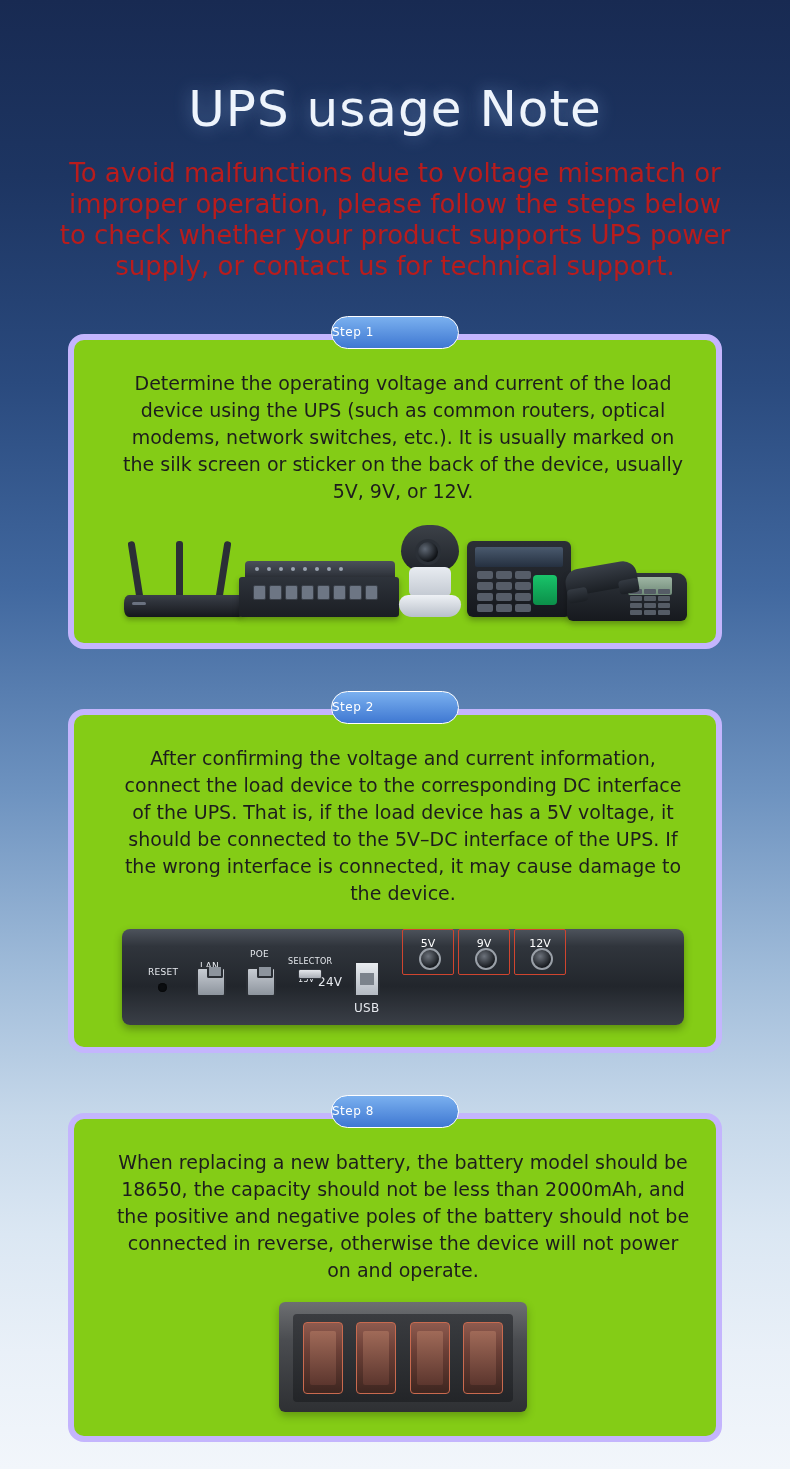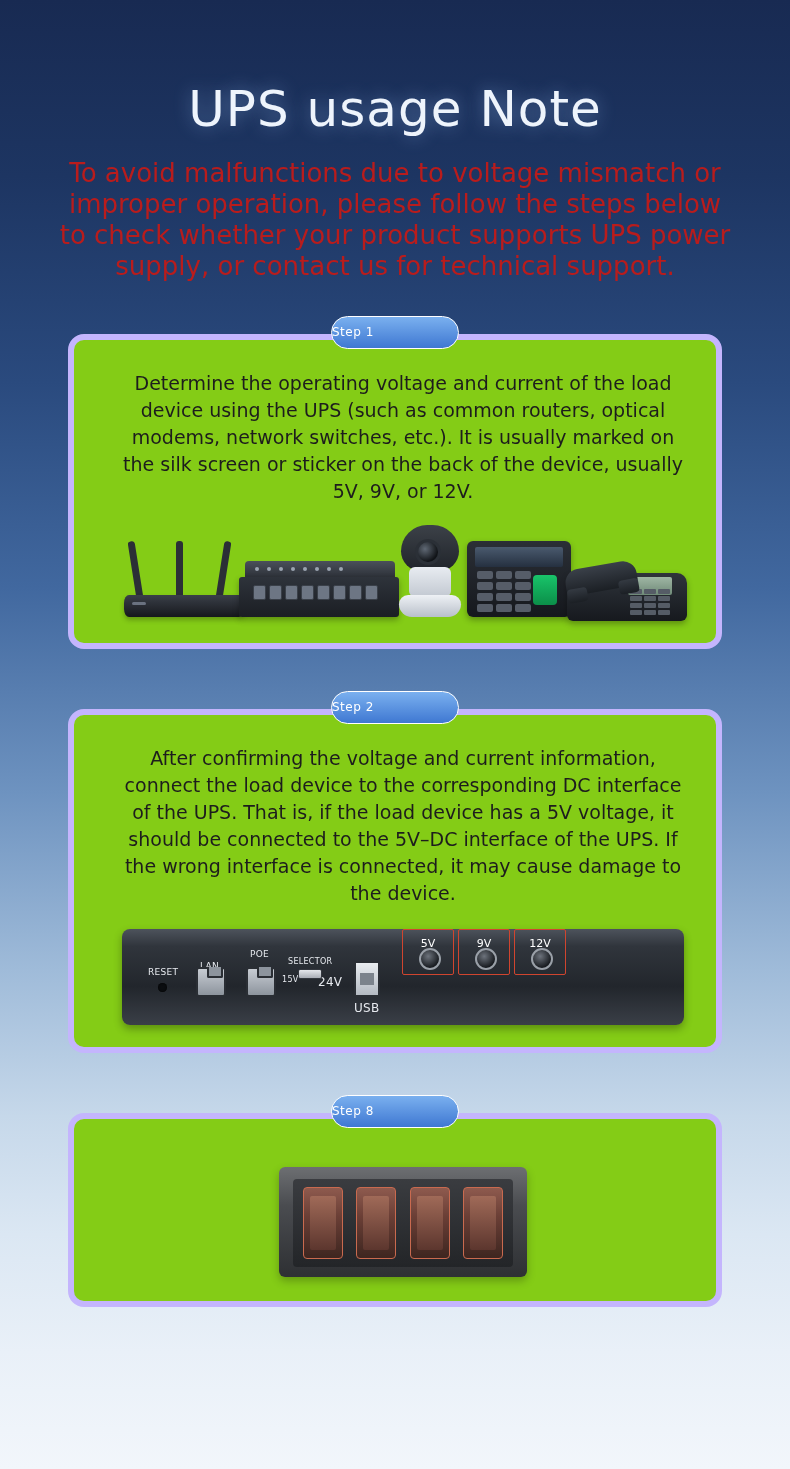--- a/index.html
+++ b/index.html
@@ -239,21 +239,21 @@
     background: linear-gradient(180deg,#c7ccd3,#8d949d);
     border: 2px solid #2a2e34; border-radius: 3px;
   }
   .ups .rj:after{
     content:''; position:absolute; left:9px; top:-2px; width:12px;height:9px;
     background:#8d949d; border:2px solid #2a2e34; border-top:none; border-radius:0 0 2px 2px;
   }
   .ups .rj1 { left: 74px; }
   .ups .rj2 { left: 124px; }
   .ups .sel-lbl { left: 166px; top: 28px; font-size:8px; }
-  .ups .sel-15 { left: 160px; top: 46px; font-size: 8px; }
+  .ups .sel-15 { left: 176px; top: 46px; font-size: 8px; }
   .ups .sel-24 { left: 196px; top: 46px; font-size: 12px; }
   .ups .slider {
     position:absolute; left:176px; top:40px; width: 24px; height: 10px;
     background: linear-gradient(180deg,#e5e8ec,#a9aeb6); border-radius:2px;
     border:1px solid #34383f;
   }
   .ups .usb {
     position:absolute; left: 232px; top: 32px; width: 26px; height: 36px;
     background: linear-gradient(180deg,#e9ecf0,#b4bac2); border:2px solid #2a2e34; border-radius:2px;
   }
@@ -461,20 +461,21 @@
 
     </div>
   </div>
 </div>
 
 <div class="gap-3"></div>
 
 <div class="step-block">
   <div class="step-badge">Step 8</div>
   <div class="card">
+    <p>When replacing a new battery, the battery model should be 18650, the capacity should not be less than 2000mAh, and the positive and negative poles of the battery should not be connected in reverse, otherwise the device will not power on and operate.</p>
 
     <div class="batt-img">
       <div class="tray">
         <span class="cell"></span>
         <span class="cell"></span>
         <span class="cell"></span>
         <span class="cell"></span>
       </div>
     </div>
   </div>

